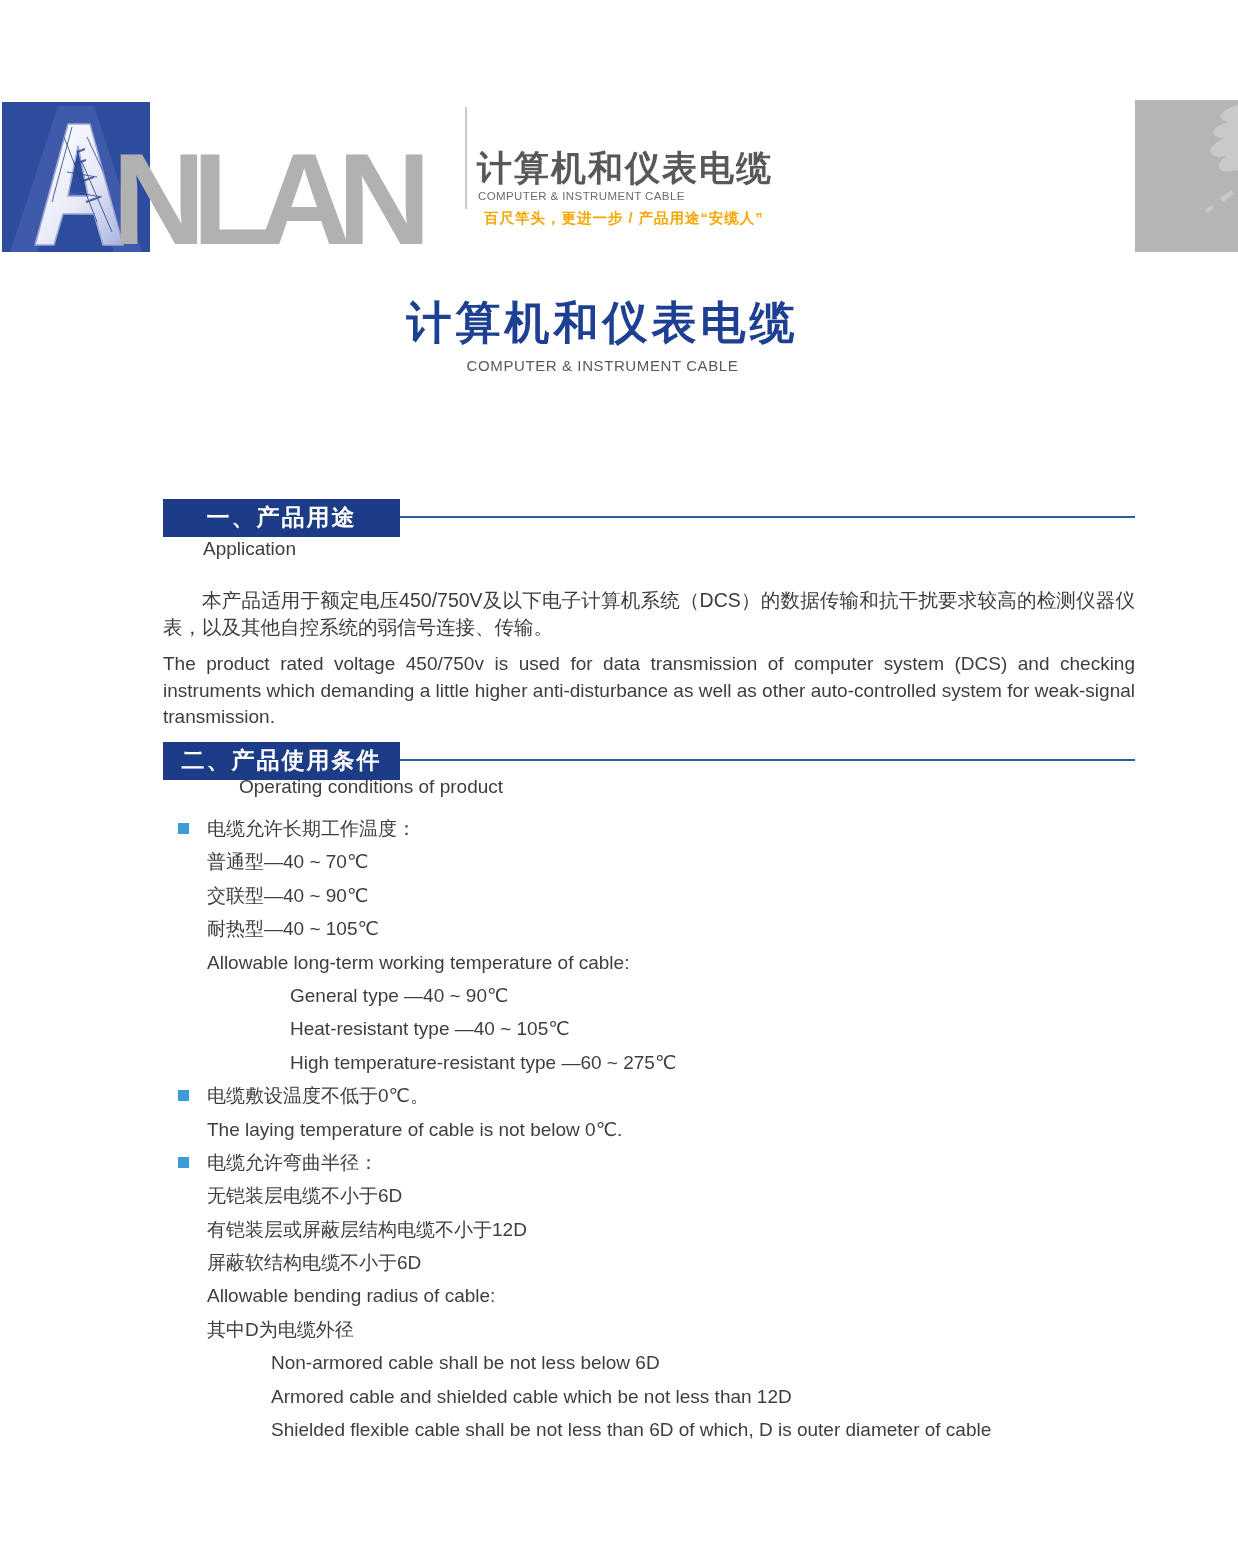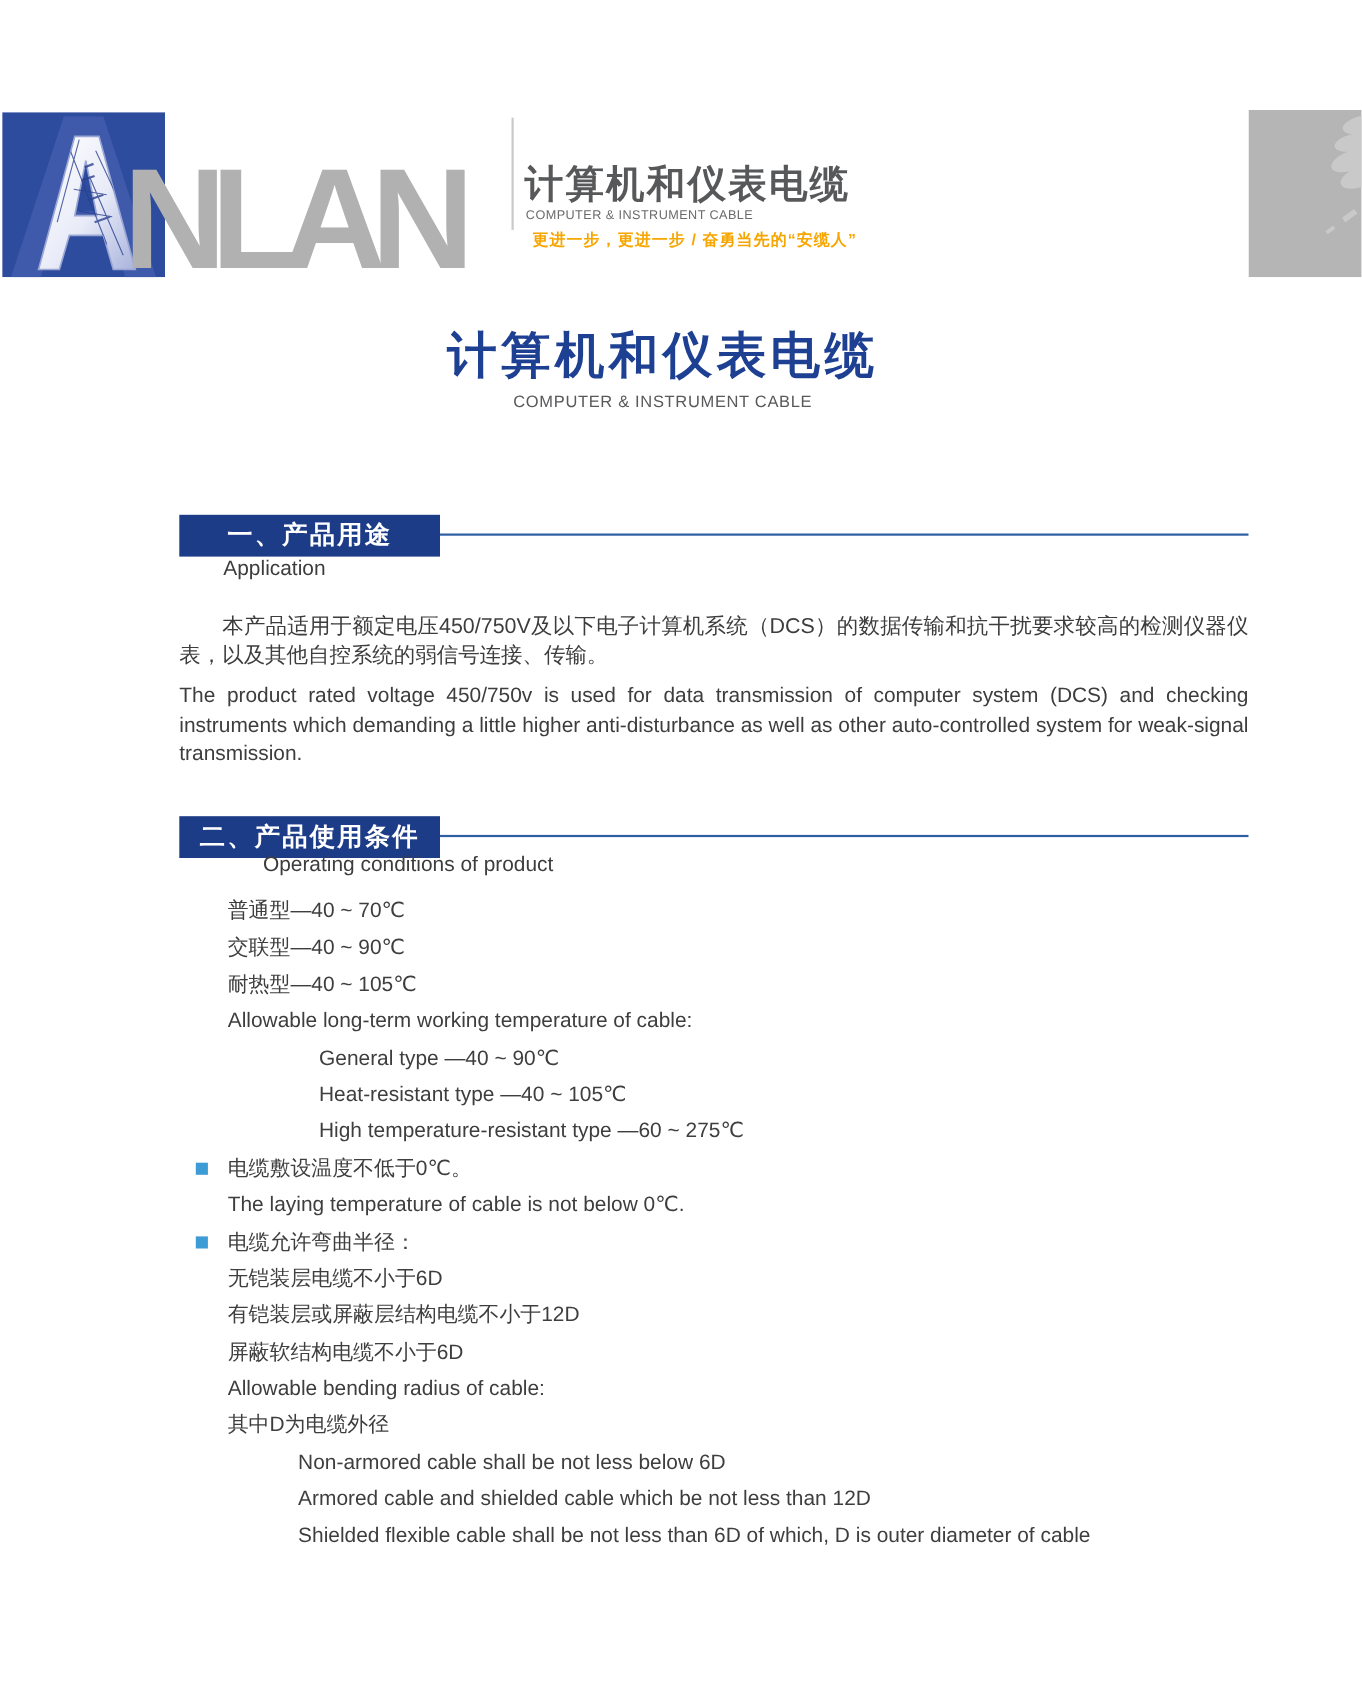--- a/index.html
+++ b/index.html
@@ -21,21 +21,21 @@
   .header-photo { position:absolute; left:1135px; top:100px; width:103px; height:152px; }
 
   
   .doc-title { position:absolute; left:0; top:296px; width:1205px; text-align:center;
                font-size:45px; font-weight:bold; color:#1e4093; letter-spacing:4px; line-height:54px; }
   .doc-subtitle { position:absolute; left:0; top:357px; width:1205px; text-align:center;
                   font-size:15px; color:#58595b; letter-spacing:0.6px; }
 
   
   .section { position:absolute; left:163px; width:972px; }
-  .sec1 { top:468px; height:268px; }
+  .sec1 { top:499px; height:268px; }
   .sec2 { top:742px; height:805px; }
   .sec-head { position:relative; height:38px; }
   .sec-box { position:absolute; left:0; top:0; width:237px; height:38px; background:#1d3c87;
              color:#ffffff; font-size:23px; font-weight:bold; text-align:center; line-height:37px;
              letter-spacing:2px; }
   .sec-rule { position:absolute; left:237px; right:0; top:17px; height:2px; background:#2e5fa3; }
   .sec-sub { position:absolute; left:40px; font-size:19px; color:#3d3d3d; height:28px; line-height:28px; }
   .sec1 .sec-sub { top:36px; }
   .sec2 .sec-sub { top:31px;margin-left:36px; }
 
@@ -76,21 +76,21 @@
         <path d="M60,30 L95,120 M70,25 L50,100 M80,60 L110,130 M65,70 L95,75 M70,90 L100,95 M85,35 L120,110"></path>
         <path d="M75,50 l8,-3 M72,62 l12,-4 M78,80 l14,-5 M84,100 l14,-5" stroke-width="2"></path>
       </g>
     </svg>
   </div>
   <div class="logo-wordmark">NLAN</div>
 
   <div class="header-divider"></div>
   <div class="header-product-title">计算机和仪表电缆</div>
   <div class="header-product-subtitle">COMPUTER &amp; INSTRUMENT CABLE</div>
-  <div class="header-slogan">更进一步，更进一步 / 奋勇当先的“安缆人”</div>
+  <div class="header-slogan">百尺竿头，更进一步 / 产品用途“安缆人”</div>
 
   <div class="header-photo">
     <svg width="103" height="152" viewBox="0 0 103 152">
       <rect width="103" height="152" fill="#b5b5b5"></rect>
       <path fill="#c9c9c9" d="M103,5 C84,10 80,20 94,22 C76,26 72,38 90,38 C70,46 70,60 92,56 C78,64 82,76 103,70 Z"></path>
       <path fill="#c9c9c9" d="M85,98 l11,-8 3,4 -11,8 Z"></path>
       <path fill="#c9c9c9" d="M70,110 l7,-5 2,3 -7,5 Z"></path>
     </svg>
   </div>
 
@@ -108,20 +108,21 @@
   </div>
 
   <div class="section sec2">
     <div class="sec-head">
       <div class="sec-box">二、产品使用条件</div>
       <div class="sec-rule"></div>
     </div>
     <div class="sec-sub">Operating conditions of product</div>
 
     <div class="lines">
+      <div class="s2line"><span class="bsq"></span><span>电缆允许长期工作温度：</span></div>
       <div class="s2line"><span>普通型—40 ~ 70℃</span></div>
       <div class="s2line"><span>交联型—40 ~ 90℃</span></div>
       <div class="s2line"><span>耐热型—40 ~ 105℃</span></div>
       <div class="s2line"><span>Allowable long-term working temperature of cable:</span></div>
       <div class="s2line ind1"><span>General type —40 ~ 90℃</span></div>
       <div class="s2line ind1"><span>Heat-resistant type —40 ~ 105℃</span></div>
       <div class="s2line ind1"><span>High temperature-resistant type —60 ~ 275℃</span></div>
       <div class="s2line"><span class="bsq"></span><span>电缆敷设温度不低于0℃。</span></div>
       <div class="s2line"><span>The laying temperature of cable is not below 0℃.</span></div>
       <div class="s2line"><span class="bsq"></span><span>电缆允许弯曲半径：</span></div>

